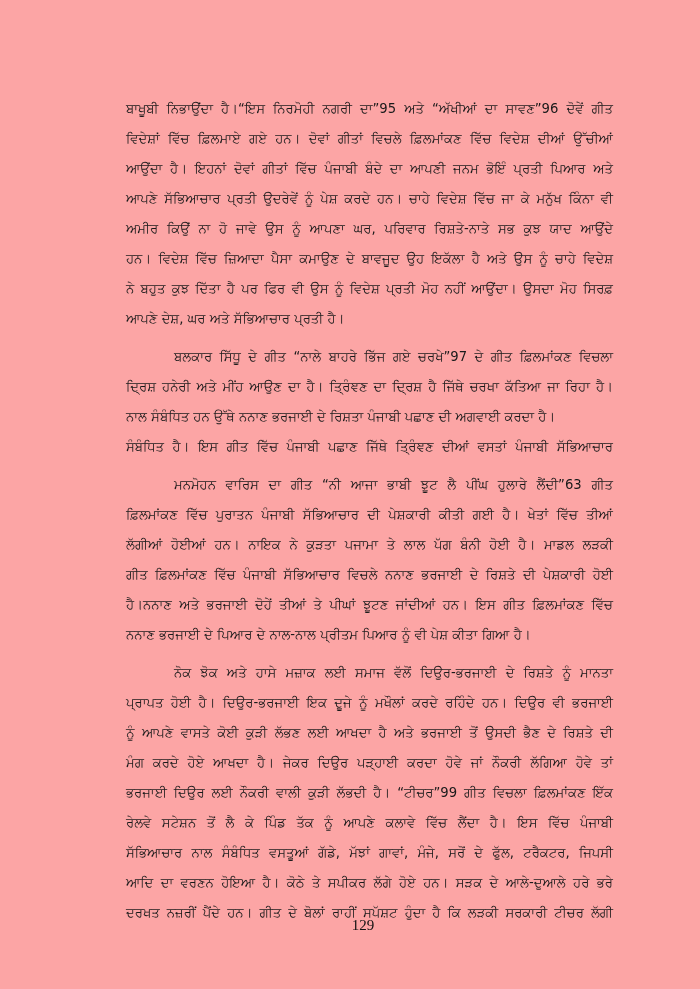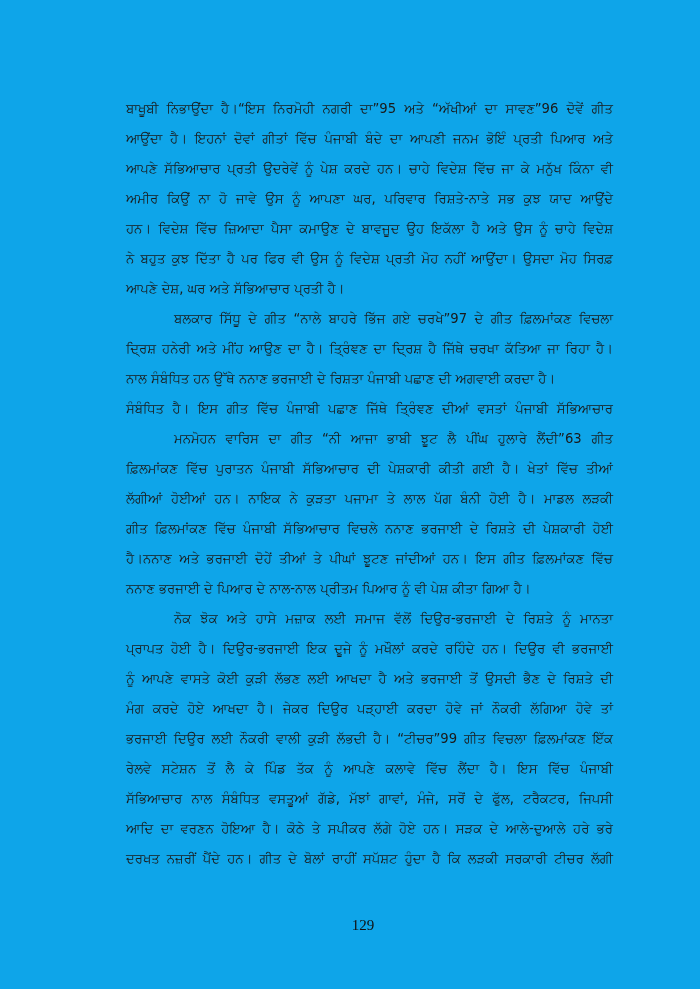--- a/index.html
+++ b/index.html
@@ -1,56 +1,57 @@
 <!DOCTYPE html>
 <html><head>
 <meta charset="utf-8">
 <style>
   html, body { margin: 0; padding: 0; background: #ffffff; }
   body { width: 700px; height: 989px; position: relative; overflow: hidden; }
-  .page { position: absolute; left: 0; top: 0; width: 700px; height: 989px; background: #0ea5e9; }
+  .page { position: absolute; left: 0; top: 0; width: 700px; height: 989px; background: #fca5a5; }
   .text-block {
     position: absolute;
     left: 126px;
     top: 94px;
     width: 487px;
     font-family: "DejaVu Sans", "Liberation Sans", sans-serif;
     font-size: 13.2px;
     line-height: 30px;
     color: #1a1a1a;
     text-align: justify;
   }
   .line {
     display: block;
     height: 30px;
     white-space: nowrap;
     text-align: justify;
     text-align-last: justify;
     overflow: visible;
   }
   .line.last { text-align-last: left; }
-  .line.indent { padding-left: 48px; }
+  .line.indent { padding-left: 48px; margin-top: 8px; }
   .page-number {
     position: absolute;
     left: 13px; width: 700px;
     top: 917px;
     text-align: center;
     font-family: "Liberation Serif", "DejaVu Serif", serif;
     font-size: 15px;
     color: #111;
   }
 </style>
 </head>
 <body>
 
 <div class="page">
   <div class="text-block">
 
     <div>
       <span class="line">ਬਾਖੂਬੀ ਨਿਭਾਉਂਦਾ ਹੈ।“ਇਸ ਨਿਰਮੋਹੀ ਨਗਰੀ ਦਾ”95 ਅਤੇ “ਅੱਖੀਆਂ ਦਾ ਸਾਵਣ”96 ਦੋਵੇਂ ਗੀਤ</span>
+      <span class="line">ਵਿਦੇਸ਼ਾਂ ਵਿੱਚ ਫ਼ਿਲਮਾਏ ਗਏ ਹਨ। ਦੋਵਾਂ ਗੀਤਾਂ ਵਿਚਲੇ ਫ਼ਿਲਮਾਂਕਣ ਵਿੱਚ ਵਿਦੇਸ਼ ਦੀਆਂ ਉੱਚੀਆਂ</span>
       <span class="line">ਆਉਂਦਾ ਹੈ। ਇਹਨਾਂ ਦੋਵਾਂ ਗੀਤਾਂ ਵਿੱਚ ਪੰਜਾਬੀ ਬੰਦੇ ਦਾ ਆਪਣੀ ਜਨਮ ਭੋਇੰ ਪ੍ਰਤੀ ਪਿਆਰ ਅਤੇ</span>
       <span class="line">ਆਪਣੇ ਸੱਭਿਆਚਾਰ ਪ੍ਰਤੀ ਉਦਰੇਵੇਂ ਨੂੰ ਪੇਸ਼ ਕਰਦੇ ਹਨ। ਚਾਹੇ ਵਿਦੇਸ਼ ਵਿੱਚ ਜਾ ਕੇ ਮਨੁੱਖ ਕਿੰਨਾ ਵੀ</span>
       <span class="line">ਅਮੀਰ ਕਿਉਂ ਨਾ ਹੋ ਜਾਵੇ ਉਸ ਨੂੰ ਆਪਣਾ ਘਰ, ਪਰਿਵਾਰ ਰਿਸ਼ਤੇ-ਨਾਤੇ ਸਭ ਕੁਝ ਯਾਦ ਆਉਂਦੇ</span>
       <span class="line">ਹਨ। ਵਿਦੇਸ਼ ਵਿੱਚ ਜ਼ਿਆਦਾ ਪੈਸਾ ਕਮਾਉਣ ਦੇ ਬਾਵਜੂਦ ਉਹ ਇਕੱਲਾ ਹੈ ਅਤੇ ਉਸ ਨੂੰ ਚਾਹੇ ਵਿਦੇਸ਼</span>
       <span class="line">ਨੇ ਬਹੁਤ ਕੁਝ ਦਿੱਤਾ ਹੈ ਪਰ ਫਿਰ ਵੀ ਉਸ ਨੂੰ ਵਿਦੇਸ਼ ਪ੍ਰਤੀ ਮੋਹ ਨਹੀਂ ਆਉਂਦਾ। ਉਸਦਾ ਮੋਹ ਸਿਰਫ਼</span>
       <span class="line last">ਆਪਣੇ ਦੇਸ਼, ਘਰ ਅਤੇ ਸੱਭਿਆਚਾਰ ਪ੍ਰਤੀ ਹੈ।</span>
     </div>
 
     <div>
       <span class="line indent">ਬਲਕਾਰ ਸਿੱਧੂ ਦੇ ਗੀਤ “ਨਾਲੇ ਬਾਹਰੇ ਭਿੱਜ ਗਏ ਚਰਖੇ”97 ਦੇ ਗੀਤ ਫ਼ਿਲਮਾਂਕਣ ਵਿਚਲਾ</span>

